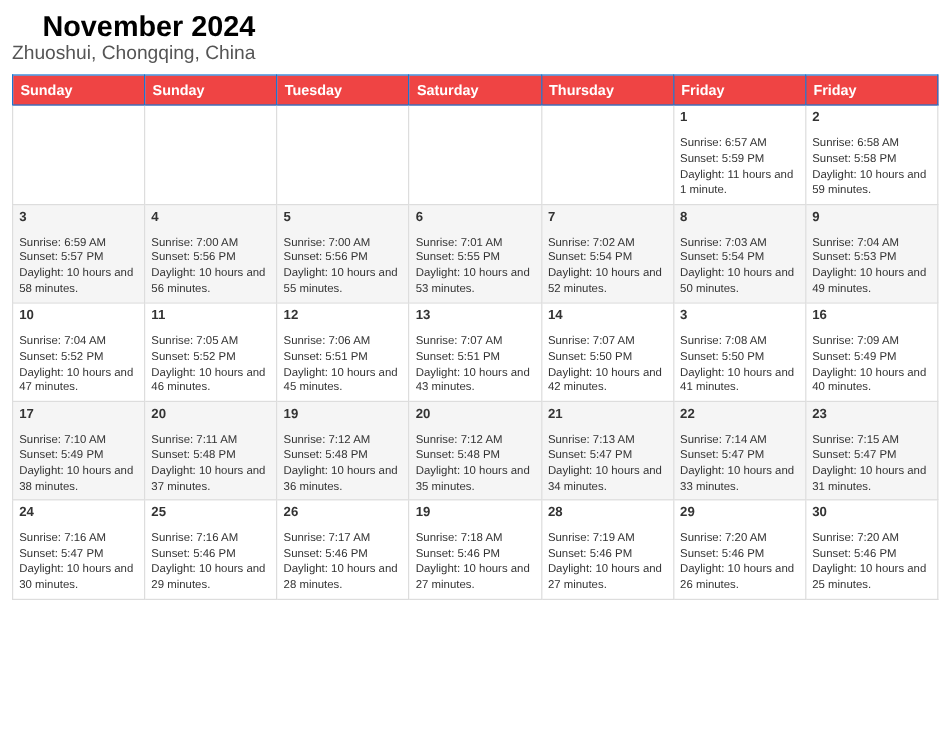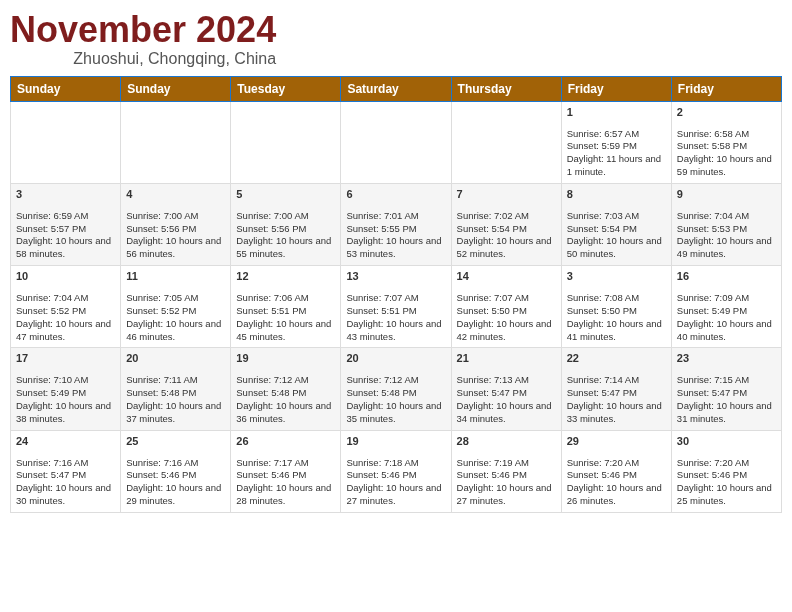--- a/index.html
+++ b/index.html
@@ -30,23 +30,23 @@
     .logo-blue { color: #2196F3; }
     .logo-icon {
       width: 28px;
       height: 28px;
       margin-left: 2px;
     }
     .title-area {
       text-align: right;
     }
     .month-title {
-      font-size: 36px;
-      font-weight: bold;
-      color: #7f1d1d;
+      font-size: 24px;
+      font-weight: bold;
+      color: #000000;
       line-height: 1.1;
     }
     .subtitle {
       font-size: 16px;
       color: #555;
     }
     .calendar {
       width: 100%;
       border-collapse: collapse;
       border: 1px solid #ccc;
@@ -71,21 +71,21 @@
       background: #fff;
     }
     .calendar tr:nth-child(even) td {
       background: #f5f5f5;
     }
     .calendar tr:nth-child(odd) td {
       background: #fff;
     }
     
     .calendar thead tr td, .calendar thead tr th {
-      background: #a16207;
+      background: #ef4444;
     }
     .day-number {
       font-weight: bold;
       font-size: 11px;
       display: block;
       margin-bottom: 2px;
     }
     .day-info {
       font-size: 9.5px;
       line-height: 1.35;

